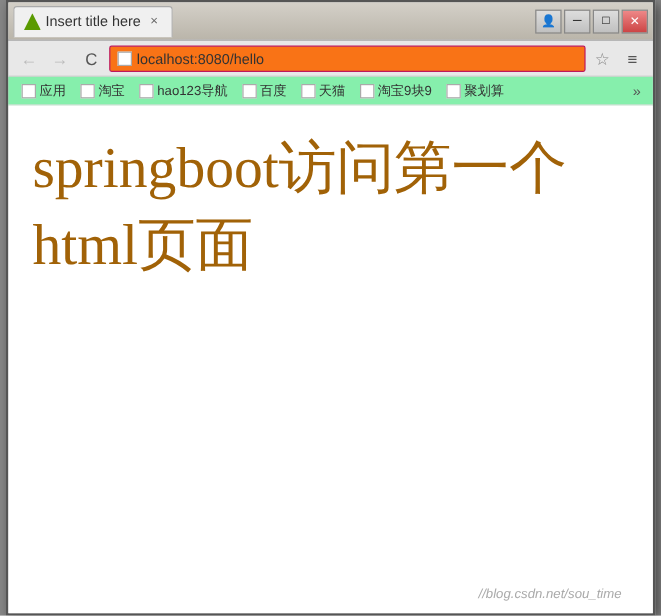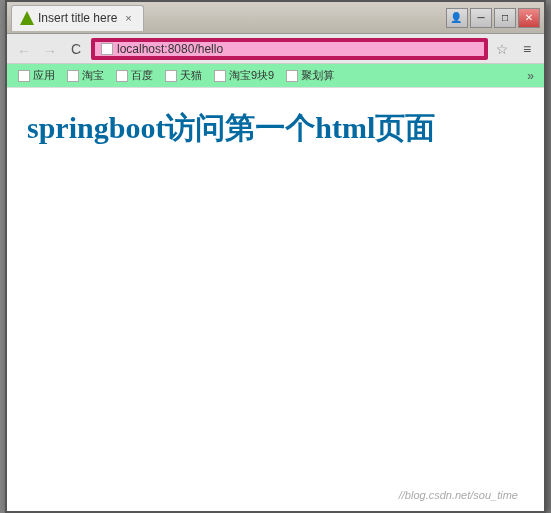--- a/index.html
+++ b/index.html
@@ -127,22 +127,22 @@
     }
 
     .nav-btn.disabled {
       color: #bbb;
       cursor: default;
     }
 
     .address-bar {
       flex: 1;
       height: 22px;
-      border: 4px solid #be185d;
-      background: #f9a8d4;
+      border: 1px solid #be185d;
+      background: #f97316;
       display: flex;
       align-items: center;
       padding: 0 6px;
       gap: 4px;
       font-size: 12px;
       color: #333;
       border-radius: 2px;
     }
 
     .address-icon {
@@ -224,23 +224,23 @@
     
     .page-content {
       flex: 1;
       background: white;
       padding: 20px;
       position: relative;
       overflow: hidden;
     }
 
     .page-heading {
-      font-size: 30px;
-      font-weight: bold;
-      color: #0369a1;
+      font-size: 48px;
+      font-weight: normal;
+      color: #a16207;
       font-family: '宋体', SimSun, serif;
     }
 
     .watermark {
       position: absolute;
       bottom: 10px;
       right: 26px;
       font-size: 11px;
       color: #aaa;
       font-style: italic;
@@ -283,20 +283,24 @@
     <div class="bookmark-item">
       <span class="bookmark-icon"></span>
       <span>应用</span>
     </div>
     <div class="bookmark-item">
       <span class="bookmark-icon"></span>
       <span>淘宝</span>
     </div>
     <div class="bookmark-item">
       <span class="bookmark-icon"></span>
+      <span>hao123导航</span>
+    </div>
+    <div class="bookmark-item">
+      <span class="bookmark-icon"></span>
       <span>百度</span>
     </div>
     <div class="bookmark-item">
       <span class="bookmark-icon"></span>
       <span>天猫</span>
     </div>
     <div class="bookmark-item">
       <span class="bookmark-icon"></span>
       <span>淘宝9块9</span>
     </div>

